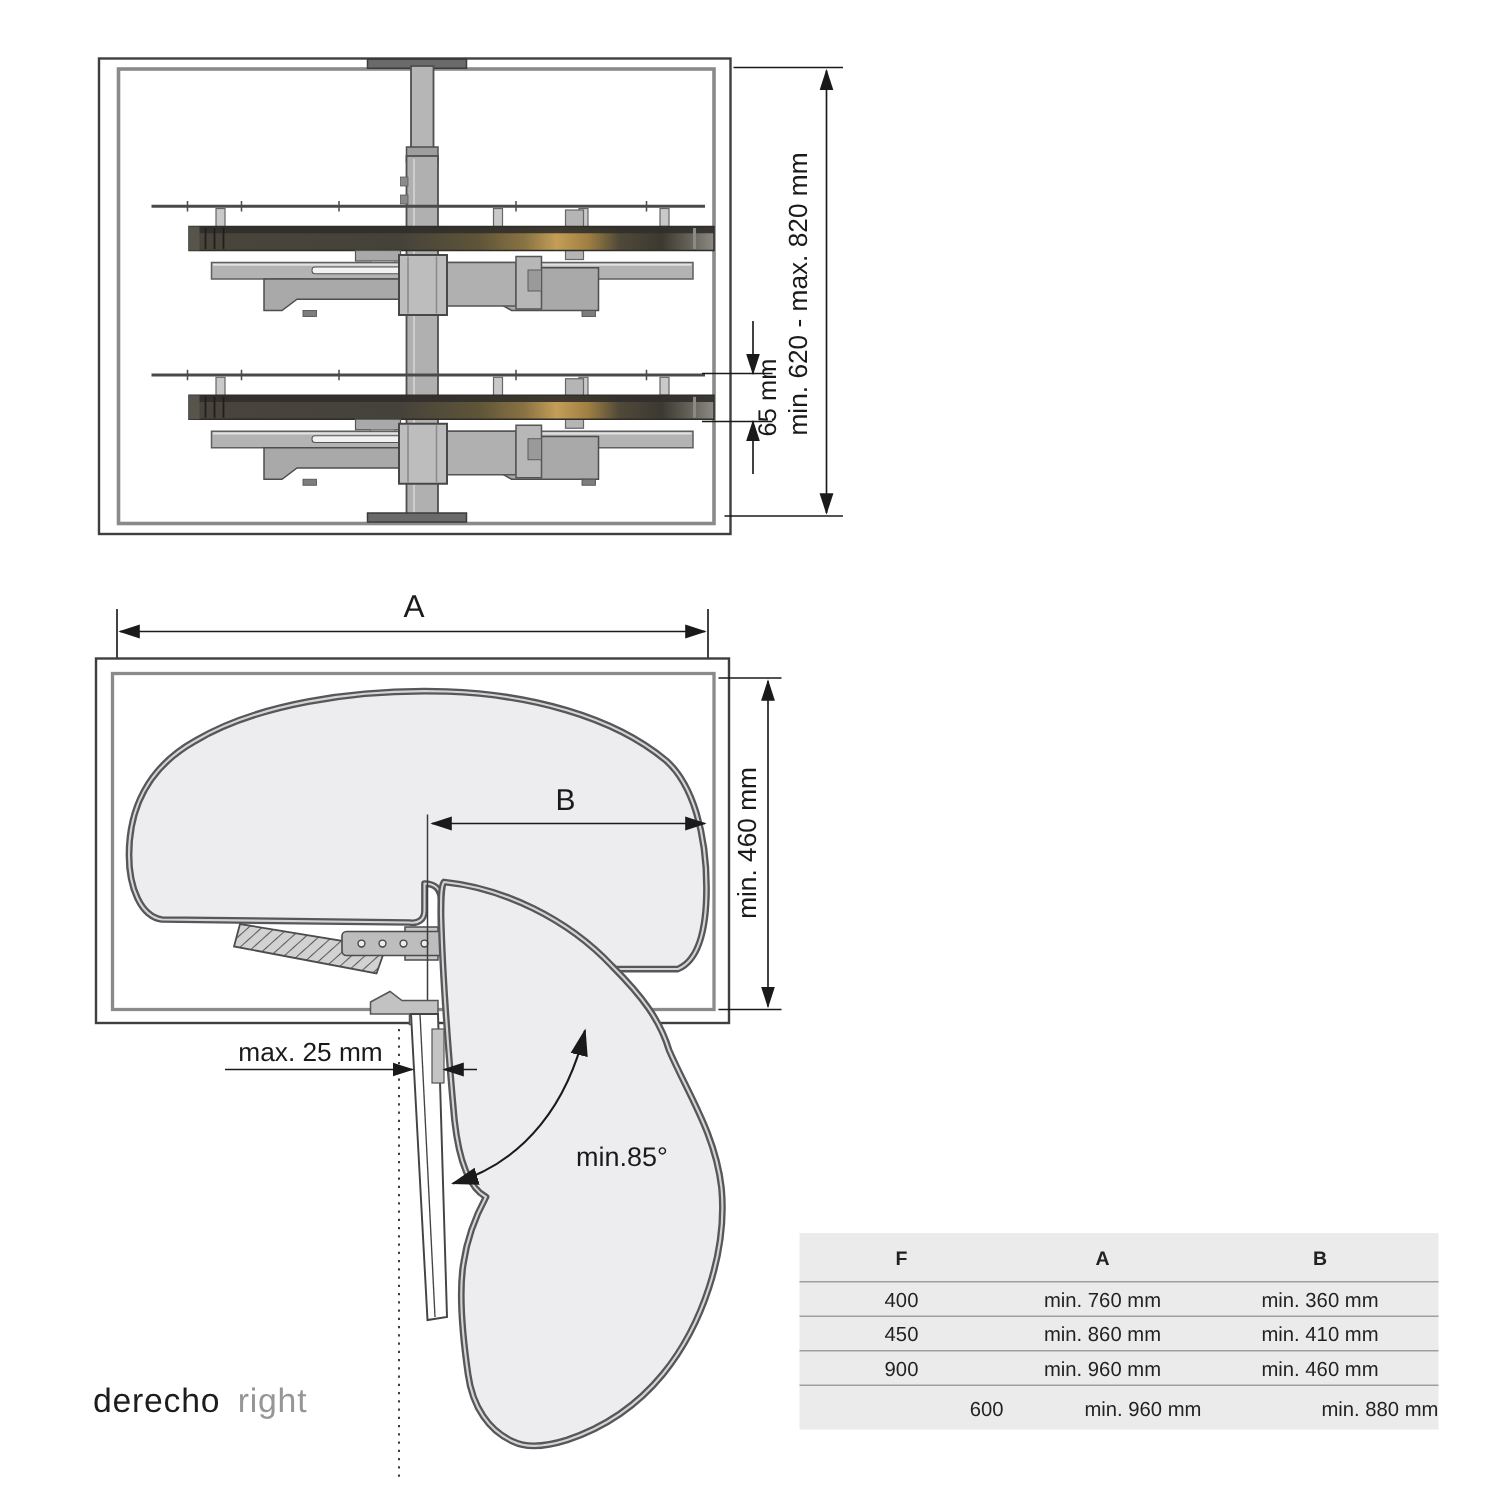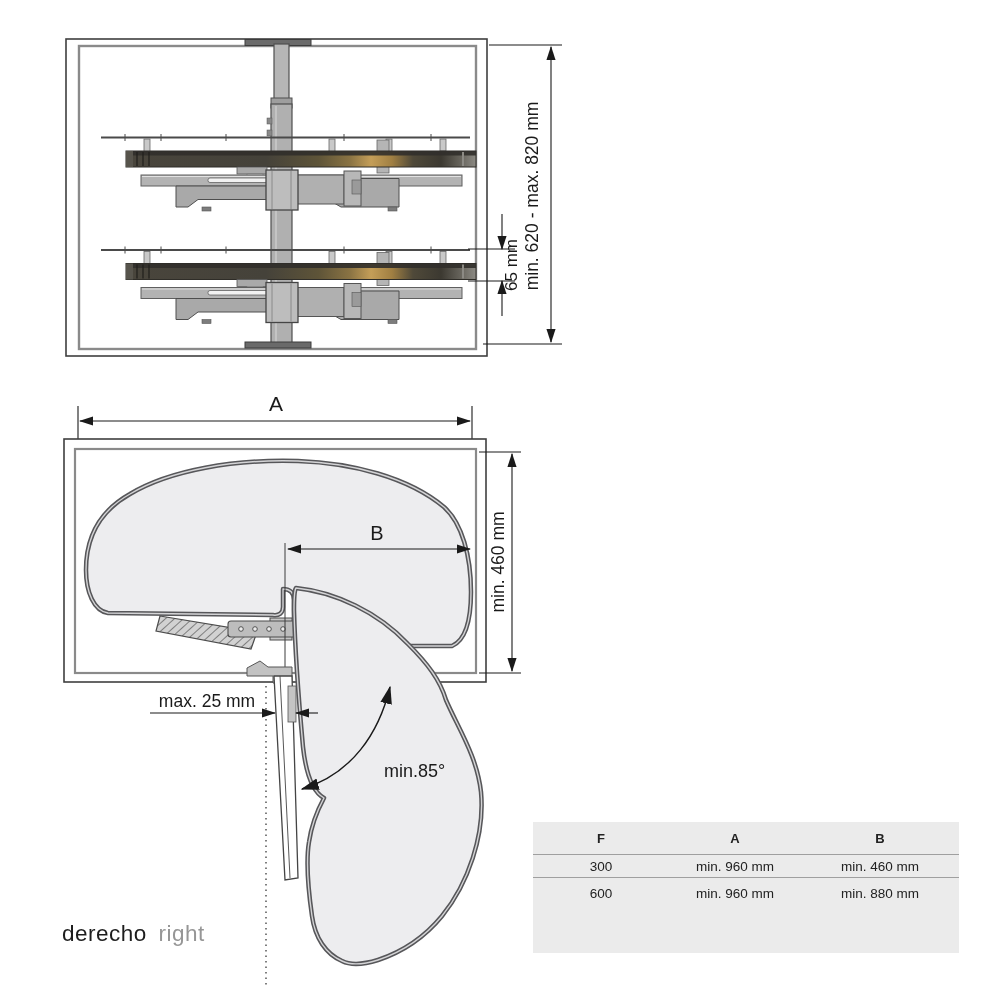--- a/index.html
+++ b/index.html
@@ -8,21 +8,21 @@
   svg{position:absolute;left:0;top:0;}
   svg text{font-family:"Liberation Sans",sans-serif;fill:#1a1a1a;}
   .caption{position:absolute;left:62px;top:921px;font-size:22.5px;letter-spacing:.5px;}
   .caption .c1{color:#1d1d1d;text-align:center;}
   .caption .c2{color:#969696;margin-left:5px;}
   .spec-table{position:absolute;left:533px;top:822px;width:426px;height:131px;background:#ebebeb;
               color:#222;font-size:13.5px;}
   .t-row{display:grid;grid-template-columns:136px 132px 158px;text-align:center;align-items:center;
          height:22px;border-bottom:1px solid #9f9f9f;}
   .t-row.t-head{height:32px;font-weight:bold;font-size:13px;}
-  .t-row.t-last{border-bottom:none;height:30px;}
+  .t-row.t-last{border-bottom:none;height:30px;text-align:right;}
 </style>
 </head>
 <body>
 
 <div id="canvas">
 
 <svg width="1000" height="1000" viewBox="0 0 1000 1000">
   <defs>
     <marker id="arrE" orient="auto" markerWidth="13" markerHeight="10" refX="12" refY="5">
       <path d="M13,5 L0,0.8 L0,9.2 Z" fill="#1a1a1a"></path>
@@ -209,21 +209,31 @@
   <span class="c2">right</span>
 </div>
 
 <div class="spec-table">
   <div class="t-row t-head">
     <div>F</div>
     <div>A</div>
     <div>B</div>
   </div>
   <div class="t-row">
-    <div>300</div>
+    <div>400</div>
+    <div>min. 760 mm</div>
+    <div>min. 360 mm</div>
+  </div>
+  <div class="t-row">
+    <div>450</div>
+    <div>min. 860 mm</div>
+    <div>min. 410 mm</div>
+  </div>
+  <div class="t-row">
+    <div>900</div>
     <div>min. 960 mm</div>
     <div>min. 460 mm</div>
   </div>
   <div class="t-row t-last">
     <div>600</div>
     <div>min. 960 mm</div>
     <div>min. 880 mm</div>
   </div>
 </div>
 

